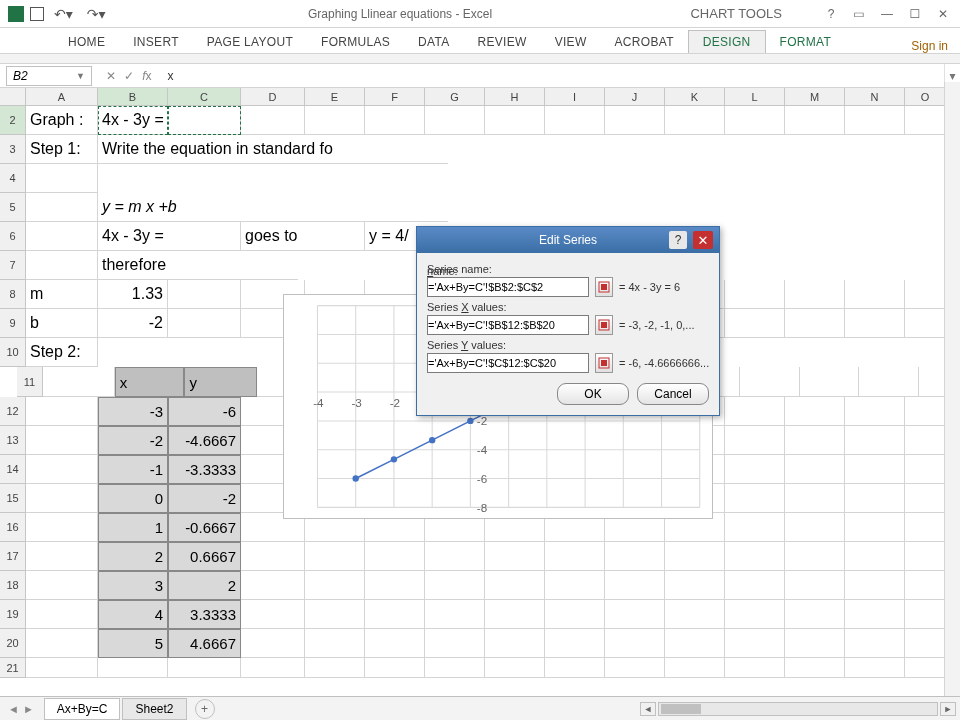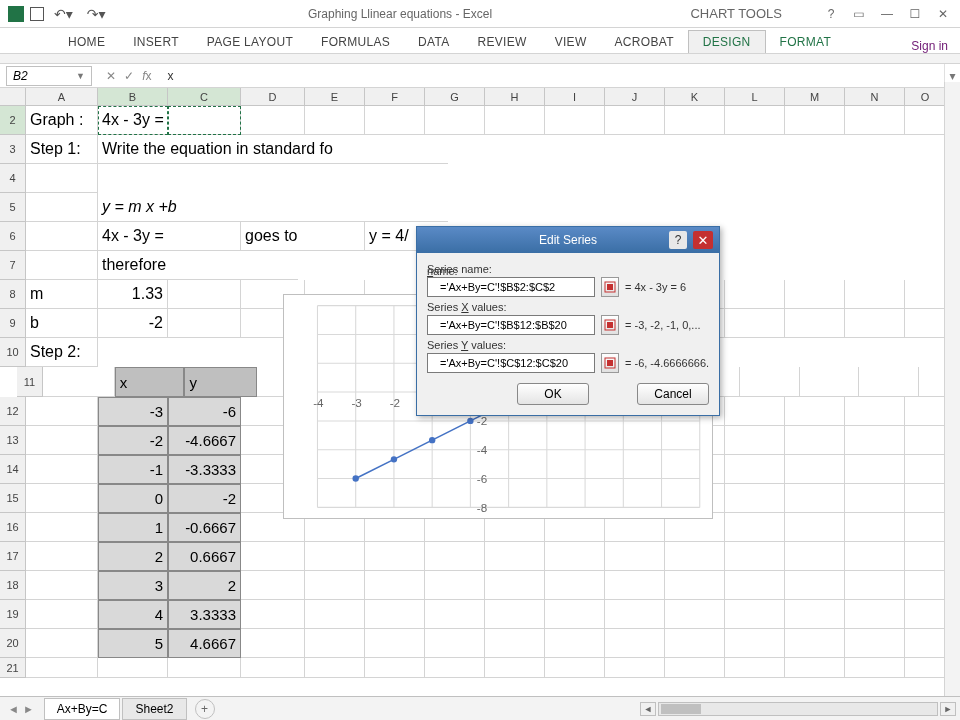--- a/index.html
+++ b/index.html
@@ -15,21 +15,21 @@
 .titlebar .chart-tools { color: #666; font-size: 13px; padding-right: 40px; }
 .titlebar .win-btns { display: flex; gap: 10px; padding-right: 8px; color: #666; }
 .titlebar .win-btn { width: 18px; text-align: center; cursor: pointer; }
 
 
 .ribbon-tabs { height: 26px; background: #fff; display: flex; align-items: flex-end; border-bottom: 1px solid #d4d4d4; padding-left: 10px; }
 .ribbon-tab { padding: 4px 14px; font-size: 12px; color: #444; cursor: pointer; letter-spacing: 0.3px; }
 .ribbon-tab.active { background: #f0f0f0; border: 1px solid #c0c0c0; border-bottom: none; color: #217346; }
 .ribbon-tab.file { background: #217346; color: #fff; margin-right: 4px; }
 .ribbon-tab.chart { color: #217346; }
-.signin { margin-left: auto; padding-right: 12px; font-size: 12px; color: #701a75; }
+.signin { margin-left: auto; padding-right: 12px; font-size: 12px; color: #a16207; }
 
 
 .ribbon-body { height: 10px; background: #f3f3f3; border-bottom: 1px solid #d4d4d4; }
 
 
 .formula-row { height: 24px; display: flex; align-items: center; border-bottom: 1px solid #d4d4d4; background: #fff; }
 .namebox { width: 86px; border: 1px solid #c0c0c0; margin: 2px 6px; height: 20px; display: flex; align-items: center; padding: 0 6px; font-size: 12px; justify-content: space-between; font-style: italic; }
 .namebox .dd { font-size: 9px; color: #777; }
 .fx-icons { display: flex; gap: 8px; padding: 0 8px; color: #888; }
 .fx-icons span { cursor: pointer; }
@@ -69,26 +69,26 @@
 
 
 .dialog { position: absolute; left: 416px; top: 138px; width: 304px; background: #f0f0f0; border: 1px solid #3a6ea5; box-shadow: 2px 2px 6px rgba(0,0,0,0.3); }
 .dlg-title { background: linear-gradient(#5a8ac6, #3a6ea5); color: #fff; height: 26px; display: flex; align-items: center; justify-content: center; position: relative; font-size: 12px; }
 .dlg-help { position: absolute; right: 32px; top: 4px; width: 18px; height: 18px; background: #e8e8e8; color: #333; display:flex; align-items:center; justify-content:center; font-size:12px; border-radius:2px; cursor:pointer;}
 .dlg-close { position: absolute; right: 6px; top: 4px; width: 20px; height: 18px; background: #c43030; color: #fff; display:flex; align-items:center; justify-content:center; font-size:13px; border-radius:2px; cursor:pointer;}
 .dlg-body { padding: 8px 10px 10px; }
 .dlg-lbl { font-size: 11px; color: #333; margin-top: 4px; }
 .dlg-lbl .u { text-decoration: underline; }
 .dlg-row { display: flex; align-items: center; margin-top: 2px; gap: 6px; }
-.dlg-input { flex: 0 0 162px; height: 20px; border: 1px solid #7a7a7a; background: #fff; font-size: 11px; padding: 0 12px; }
+.dlg-input { flex: 0 0 162px; height: 20px; border: 1px solid #7a7a7a; background: #fff; font-size: 11px; padding: 0 0; }
 .dlg-ref { width: 18px; height: 20px; border: 1px solid #999; background: linear-gradient(#fff,#e0e0e0); display:flex; align-items:center; justify-content:center; cursor:pointer;}
 .dlg-ref svg { width: 12px; height: 12px; }
 .dlg-eq { font-size: 11px; color: #333; flex: 1; overflow:hidden; white-space:nowrap; }
 .dlg-btns { display: flex; justify-content: flex-end; gap: 8px; margin-top: 10px; }
-.dlg-btn { width: 72px; height: 22px; border: 1px solid #888; background: linear-gradient(#fff,#e4e4e4); font-size: 12px; cursor: pointer; border-radius: 3px; margin-left: 40px; }
+.dlg-btn { width: 72px; height: 22px; border: 1px solid #888; background: linear-gradient(#fff,#e4e4e4); font-size: 12px; cursor: pointer; border-radius: 9px; }
 
 
 .sheet-bar { position: absolute; bottom: 0; left: 0; right: 0; height: 24px; background: #f3f3f3; border-top: 1px solid #c0c0c0; display: flex; align-items: center; }
 .sheet-nav { display: flex; gap: 4px; padding: 0 8px; color: #888; }
 .sheet-nav span { cursor: pointer; font-size: 11px; }
 .sheet-tab { padding: 3px 12px; font-size: 12px; border: 1px solid #c0c0c0; background: #fff; cursor: pointer; margin-left: 2px; }
 .sheet-tab.inactive { background: #e8e8e8; border-bottom: 1px solid #c0c0c0; }
 .sheet-add { width: 20px; height: 20px; border: 1px solid #c0c0c0; border-radius: 50%; display:flex; align-items:center; justify-content:center; margin-left: 8px; cursor:pointer; color:#666;}
 .hscroll-region { margin-left: auto; display:flex; align-items:center; padding-right:4px; gap:2px;}
 .hscroll { width: 280px; height: 14px; background: #e8e8e8; border: 1px solid #c0c0c0; position: relative; }

